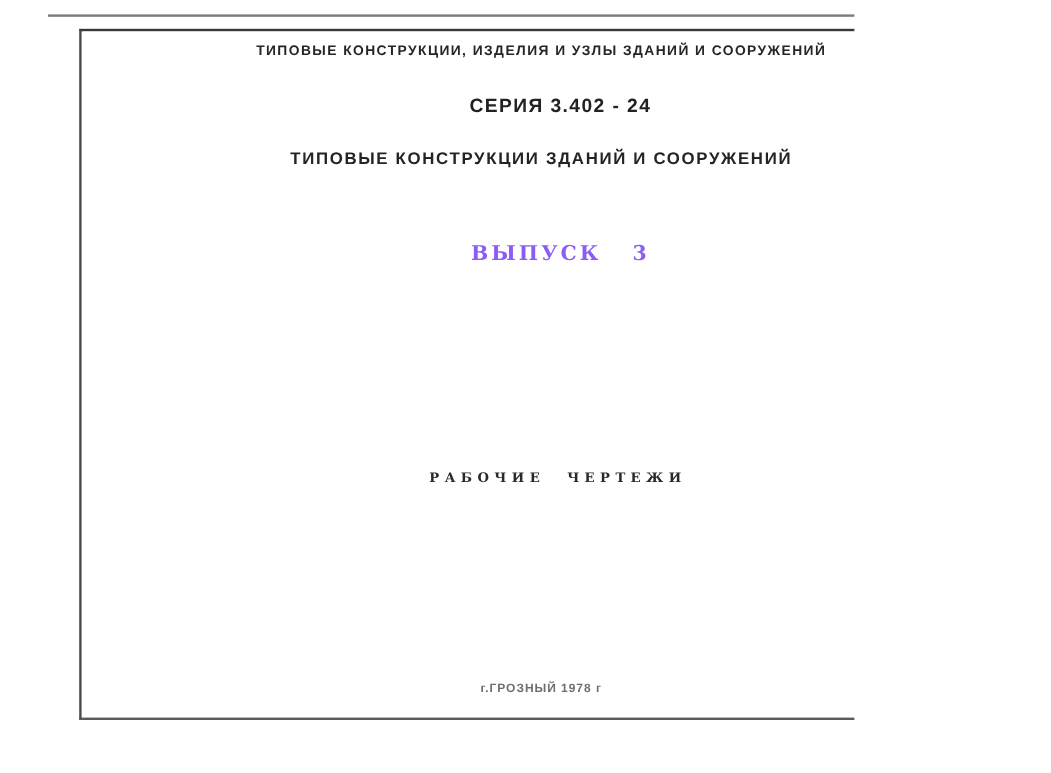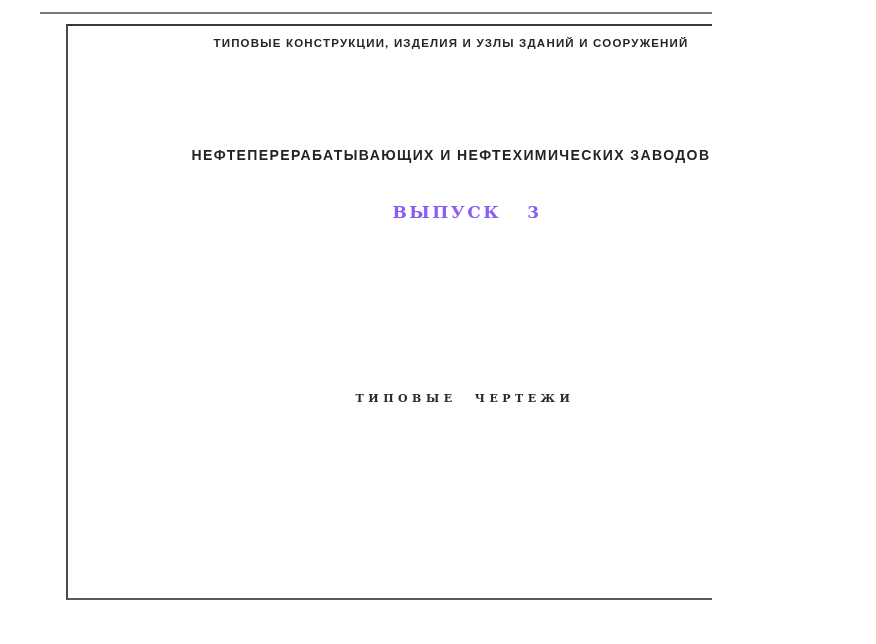--- a/index.html
+++ b/index.html
@@ -130,27 +130,29 @@
 </head>
 <body>
 
 <div class="page">
 
   <div class="outer-rule"></div>
   <div class="frame"></div>
 
   <div class="line kicker">ТИПОВЫЕ КОНСТРУКЦИИ, ИЗДЕЛИЯ И УЗЛЫ ЗДАНИЙ И СООРУЖЕНИЙ</div>
 
+  <div class="line series">СЕРИЯ 3.402 - 24</div>
 
+  <div class="line org1">ТИПОВЫЕ КОНСТРУКЦИИ ЗДАНИЙ И СООРУЖЕНИЙ</div>
 
-  <div class="line org2">НЕФТЕПЕРЕРАБАТЫВАЮЩИХ И НЕФТЕХИМИЧЕСКИХ ЗАВОДОВ</div>
 
   <div class="line issue">
     <span>ВЫПУСК</span><span class="num">3</span>
   </div>
 
 
-  <div class="line doctype">ТИПОВЫЕ ЧЕРТЕЖИ</div>
+  <div class="line doctype">РАБОЧИЕ ЧЕРТЕЖИ</div>
 
+  <div class="line imprint">г.ГРОЗНЫЙ 1978 г</div>
 
   <div class="watermark">gbi22.ru</div>
 
 </div>
 
 </body></html>

